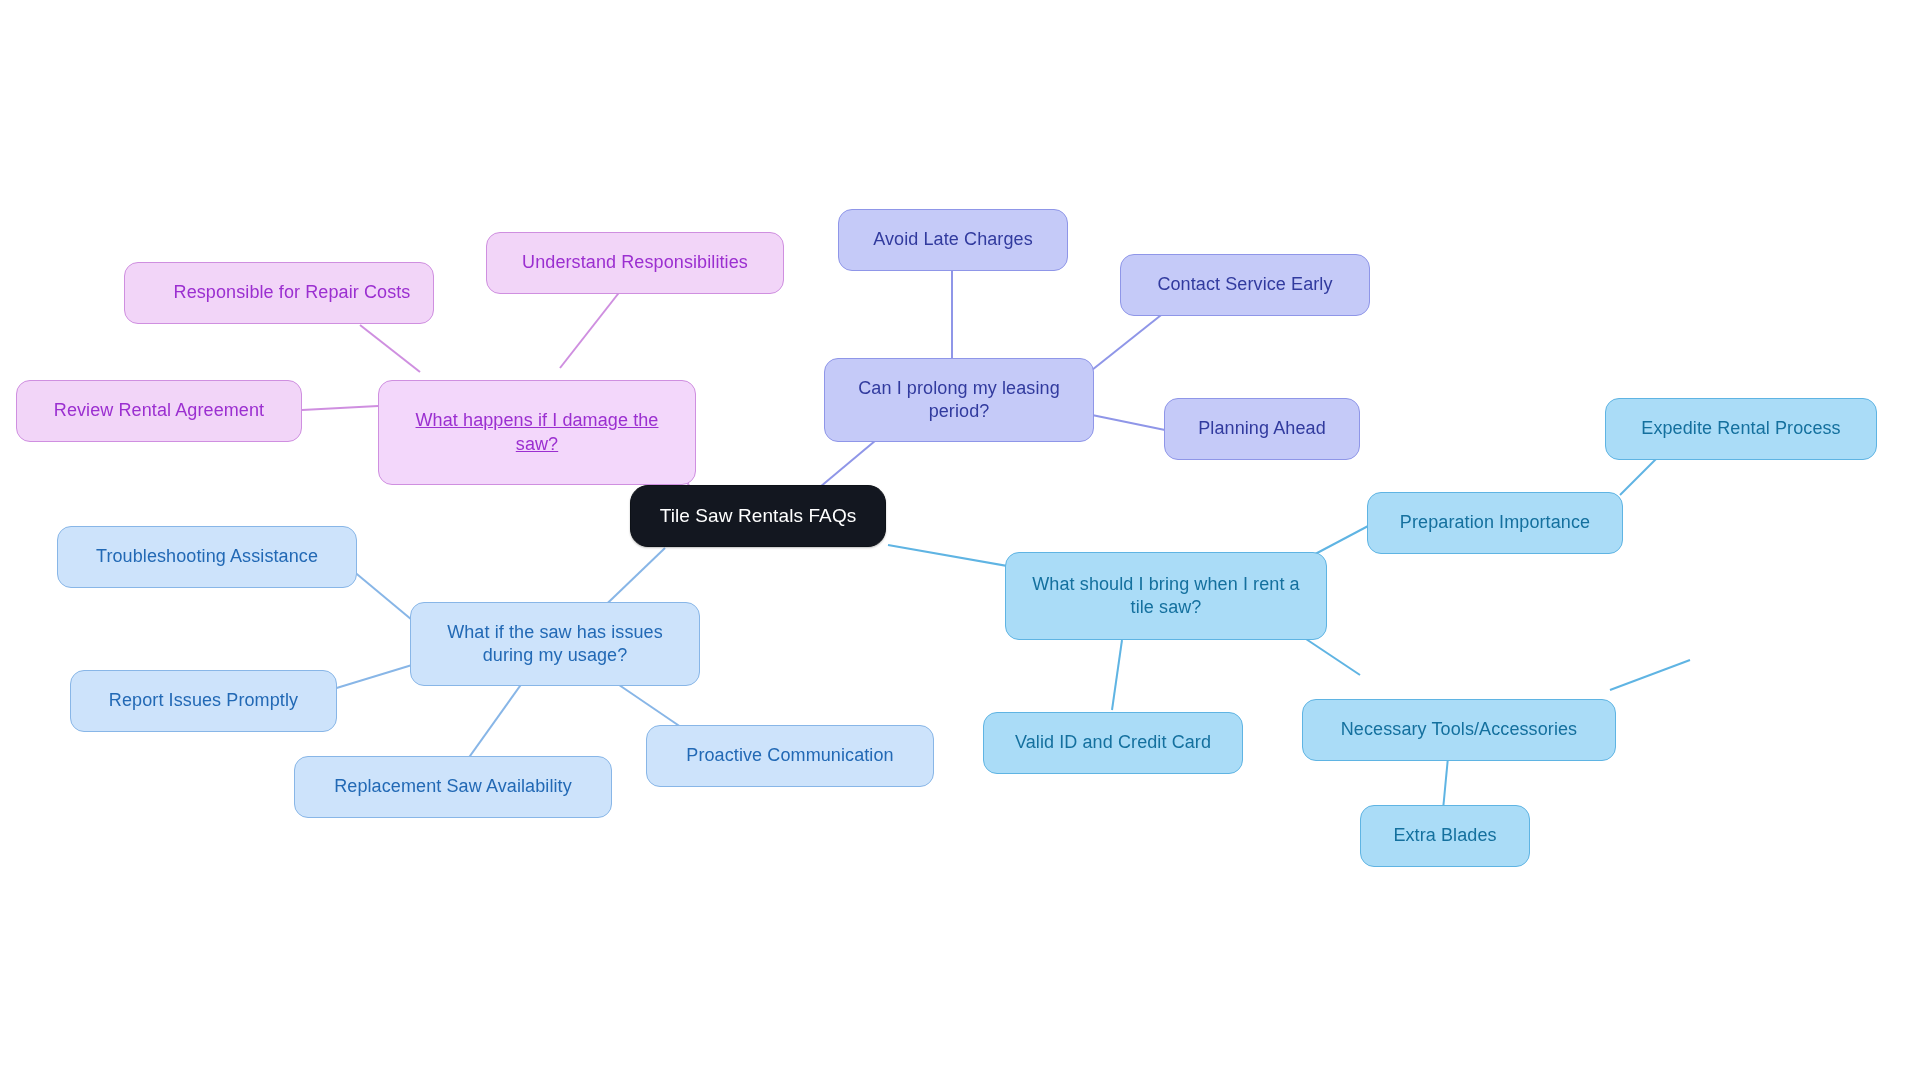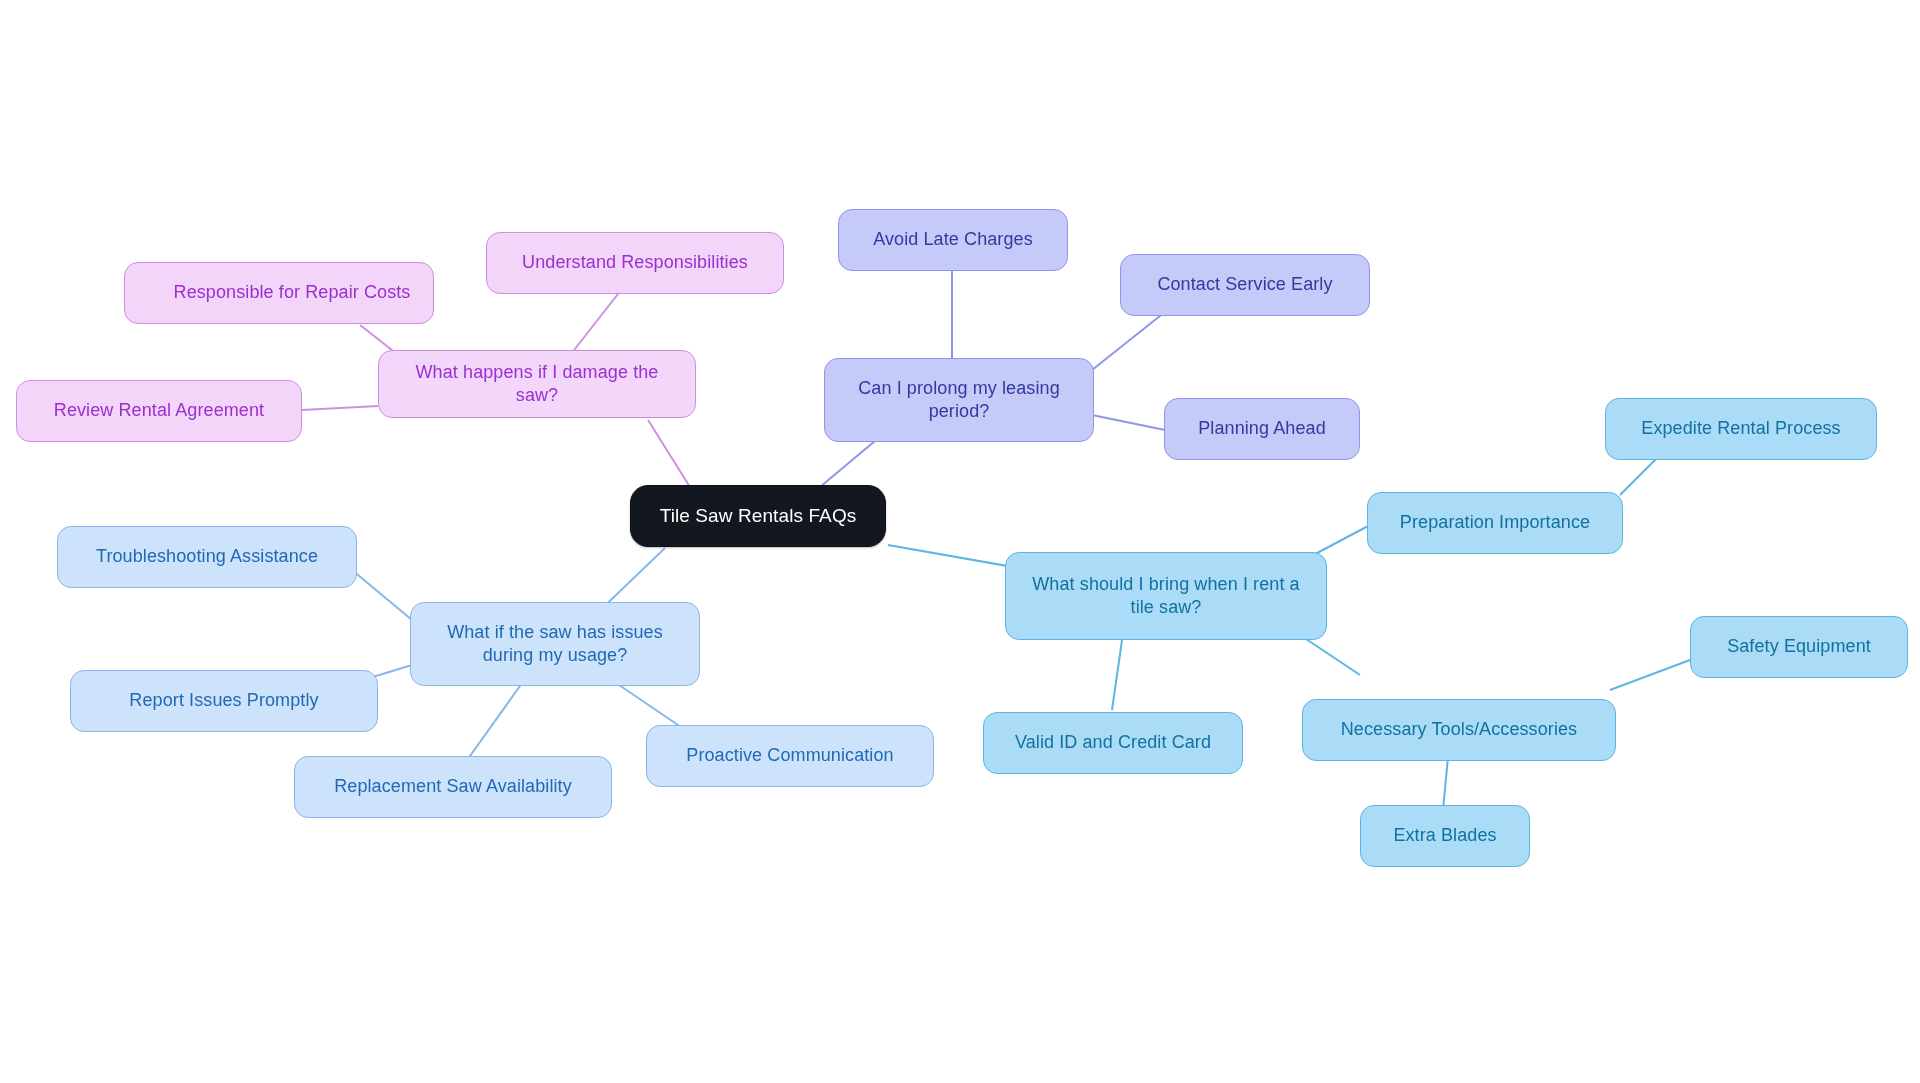--- a/index.html
+++ b/index.html
@@ -66,21 +66,21 @@
     <path d="M 412 620 L 352 570" stroke="#88b6e7" stroke-width="2" fill="none"></path>
     <path d="M 412 665 L 330 690" stroke="#88b6e7" stroke-width="2" fill="none"></path>
     <path d="M 530 672 L 460 770" stroke="#88b6e7" stroke-width="2" fill="none"></path>
     <path d="M 600 672 L 700 740" stroke="#88b6e7" stroke-width="2" fill="none"></path>
   </svg>
 
   <div class="node root" style="left:630px;top:485px;width:256px;height:62px;">
     <span>Tile Saw Rentals FAQs</span>
   </div>
 
-  <div class="node magenta-mid" style="left:378px;top:350px;width:318px;height:68px;">
+  <div class="node magenta-mid" style="left:378px;top:380px;width:318px;height:105px;text-decoration:underline;">
     <span>What happens if I damage the saw?</span>
   </div>
   <div class="node magenta leaf" style="left:124px;top:262px;width:310px;height:62px;padding-left:40px;">
     <span>Responsible for Repair Costs</span>
   </div>
   <div class="node magenta leaf" style="left:486px;top:232px;width:298px;height:62px;">
     <span>Understand Responsibilities</span>
   </div>
   <div class="node magenta leaf" style="left:16px;top:380px;width:286px;height:62px;">
     <span>Review Rental Agreement</span>
@@ -104,37 +104,34 @@
   </div>
   <div class="node cyan leaf" style="left:1367px;top:492px;width:256px;height:62px;">
     <span>Preparation Importance</span>
   </div>
   <div class="node cyan leaf" style="left:1605px;top:398px;width:272px;height:62px;">
     <span>Expedite Rental Process</span>
   </div>
   <div class="node cyan leaf" style="left:1302px;top:699px;width:314px;height:62px;">
     <span>Necessary Tools/Accessories</span>
   </div>
-  <div class="node cyan leaf" style="left:1690px;top:616px;width:218px;height:62px;">
-    <span>Safety Equipment</span>
-  </div>
   <div class="node cyan leaf" style="left:1360px;top:805px;width:170px;height:62px;">
     <span>Extra Blades</span>
   </div>
   <div class="node cyan leaf" style="left:983px;top:712px;width:260px;height:62px;">
     <span>Valid ID and Credit Card</span>
   </div>
 
   <div class="node blue-mid" style="left:410px;top:602px;width:290px;height:84px;">
     <span>What if the saw has issues during my usage?</span>
   </div>
   <div class="node blue leaf" style="left:57px;top:526px;width:300px;height:62px;">
     <span>Troubleshooting Assistance</span>
   </div>
-  <div class="node blue leaf" style="left:70px;top:670px;width:308px;height:62px;">
+  <div class="node blue leaf" style="left:70px;top:670px;width:267px;height:62px;">
     <span>Report Issues Promptly</span>
   </div>
   <div class="node blue leaf" style="left:287px;top:756px;width:318px;height:62px;margin-left:7px;">
     <span>Replacement Saw Availability</span>
   </div>
   <div class="node blue leaf" style="left:646px;top:725px;width:288px;height:62px;">
     <span>Proactive Communication</span>
   </div>
 
 </div>

